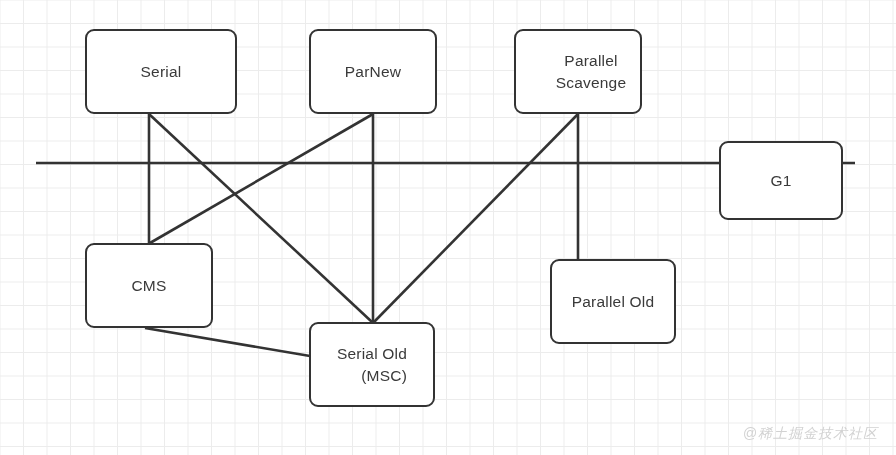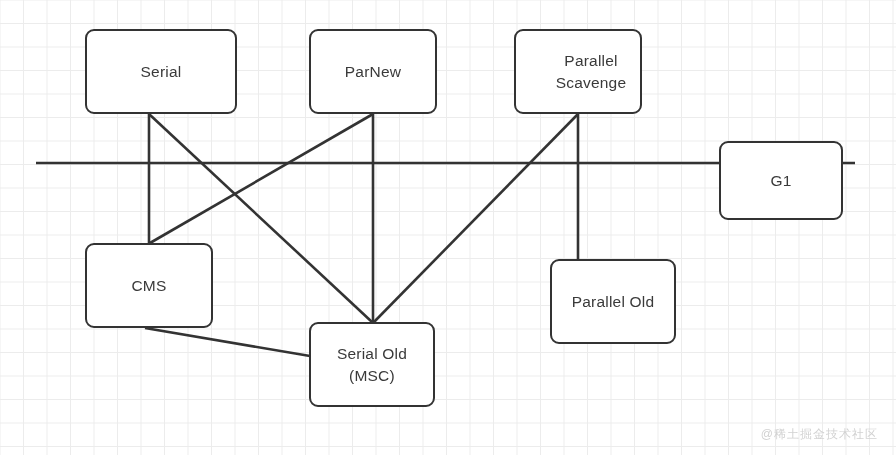--- a/index.html
+++ b/index.html
@@ -47,26 +47,27 @@
     font-size: 15.5px;
     line-height: 1.38;
     letter-spacing: 0.2px;
     white-space: pre-line;
     z-index: 5;
   }
   #watermark {
     position: absolute;
     right: 18px;
     bottom: 12px;
-    font-size: 12px;
+    font-size: 14px;
     color: #d2d2d2;
     letter-spacing: 1px;
     white-space: nowrap;
     user-select: none;
     z-index: 8;
+    font-style: italic;
   }
 </style>
 </head>
 <body>
 
 <div id="canvas">
 
   <svg id="edges" viewBox="0 0 896 455" xmlns="http://www.w3.org/2000/svg">
     <g id="edge-group" fill="none" stroke="#333333" stroke-width="2.6" stroke-linecap="butt">
         <line x1="36" y1="163" x2="855" y2="163" stroke="#333333"></line>
@@ -94,21 +95,21 @@
   </div>
 
   <div class="node" style="left:719px; top:141px; width:124px; height:79px;">
     <span>G1</span>
   </div>
 
   <div class="node" style="left:85px;  top:243px; width:128px; height:85px;justify-content:center;">
     <span>CMS</span>
   </div>
 
-  <div class="node" style="left:309px; top:322px; width:126px; height:85px;">
+  <div class="node" style="left:309px; top:322px; width:126px; height:85px;text-align:right;">
     <span>Serial Old
 (MSC)</span>
   </div>
 
   <div class="node" style="left:502px; top:259px; width:126px; height:85px;margin-left:48px;">
     <span>Parallel Old</span>
   </div>
 
   <div id="watermark">@稀土掘金技术社区</div>
 

